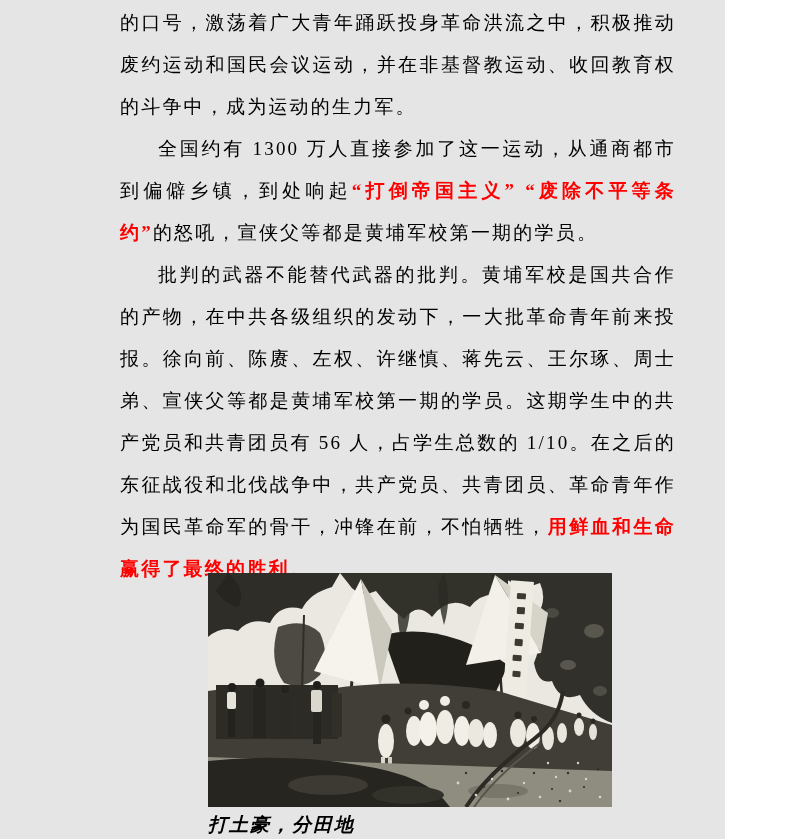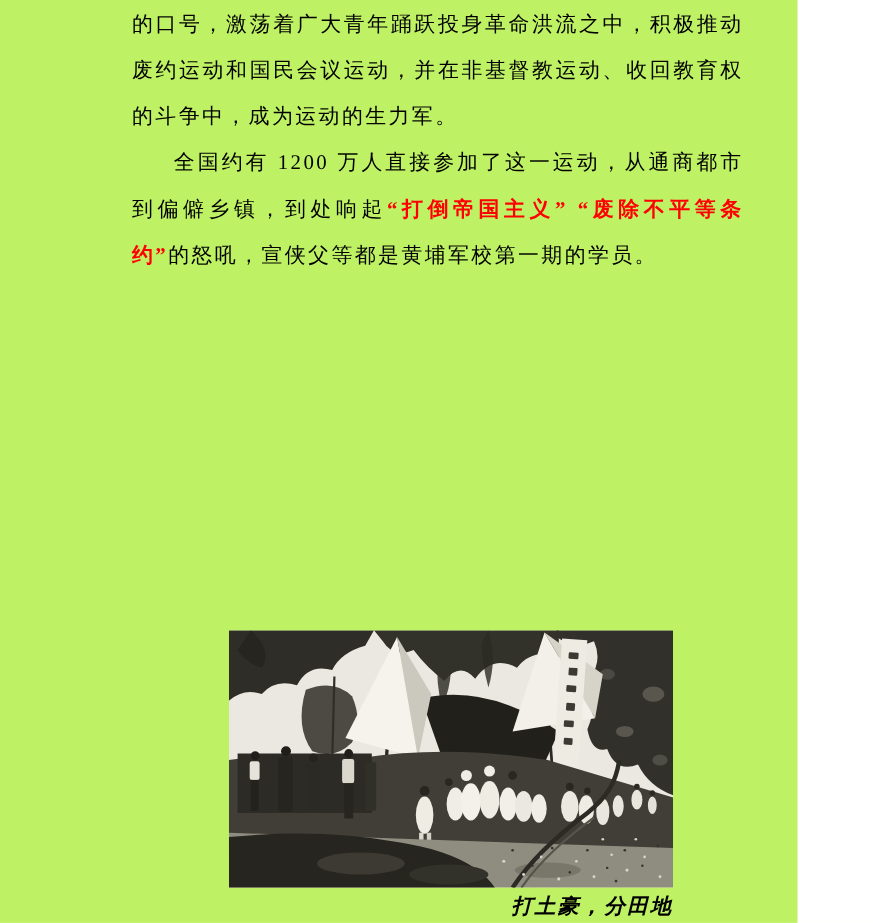--- a/index.html
+++ b/index.html
@@ -7,21 +7,21 @@
     padding: 0;
     background: #ffffff;
     width: 794px;
     height: 839px;
     overflow: hidden;
   }
   .page {
     position: relative;
     width: 725px;
     height: 839px;
-    background: #bef264;
+    background: #e5e5e5;
     font-family: "Liberation Serif", "DejaVu Serif", serif;
     color: #000000;
   }
   .text-block {
     position: absolute;
     left: 120px;
     top: 2px;
     width: 556px;
   }
   .para {
@@ -46,40 +46,41 @@
     width: 404px;
     margin: 0;
   }
   .photo-frame {
     width: 404px;
     height: 234px;
     overflow: hidden;
   }
   .photo-caption {
     margin-top: 5px;
-    text-align: right;
+    text-align: left;
     font-size: 19px;
     line-height: 26px;
     font-weight: bold;
     font-style: italic;
     letter-spacing: 2px;
     color: #000000;
   }
 </style>
 </head>
 <body>
 
 <div class="page">
 
   <div class="text-block">
 
     <p class="para"><span>的口号，激荡着广大青年踊跃投身革命洪流之中，积极推动废约运动和国民会议运动，并在非基督教运动、收回教育权的斗争中，成为运动的生力军。</span></p>
 
-    <p class="para indent"><span>全国约有 1200 万人直接参加了这一运动，从通商都市到偏僻乡镇，到处响起</span><span class="red-bold">“打倒帝国主义” “废除不平等条约”</span><span>的怒吼，宣侠父等都是黄埔军校第一期的学员。</span></p>
-
+    <p class="para indent"><span>全国约有 1300 万人直接参加了这一运动，从通商都市到偏僻乡镇，到处响起</span><span class="red-bold">“打倒帝国主义” “废除不平等条约”</span><span>的怒吼，宣侠父等都是黄埔军校第一期的学员。</span></p>
+
+    <p class="para indent"><span>批判的武器不能替代武器的批判。黄埔军校是国共合作的产物，在中共各级组织的发动下，一大批革命青年前来投报。徐向前、陈赓、左权、许继慎、蒋先云、王尔琢、周士弟、宣侠父等都是黄埔军校第一期的学员。这期学生中的共产党员和共青团员有 56 人，占学生总数的 1/10。在之后的东征战役和北伐战争中，共产党员、共青团员、革命青年作为国民革命军的骨干，冲锋在前，不怕牺牲，</span><span class="red-bold">用鲜血和生命赢得了最终的胜利。</span></p>
 
   </div>
 
   <figure class="figure-block">
     <div class="photo-frame">
       <svg width="404" height="234" viewBox="0 0 404 234" xmlns="http://www.w3.org/2000/svg">
 
         <rect width="404" height="234" fill="#eae8e1"></rect>
 
         <path d="M0,0 L132,0 L124,14 Q102,20 94,36 Q72,30 62,50 Q42,44 30,58 Q14,52 0,64 Z" fill="#2e2d27"></path>

